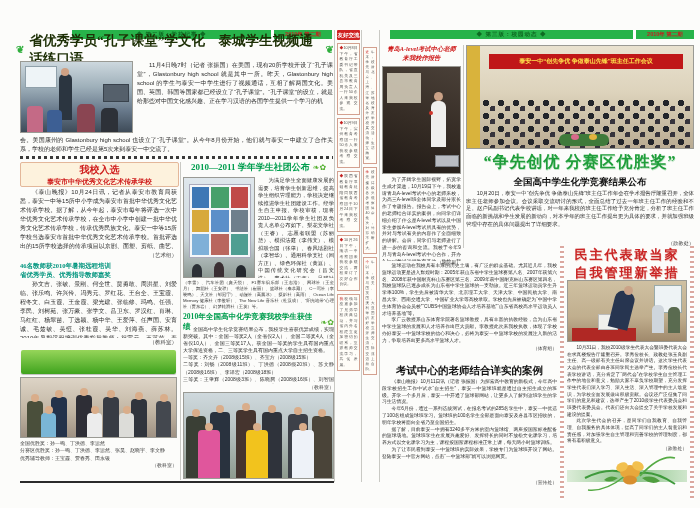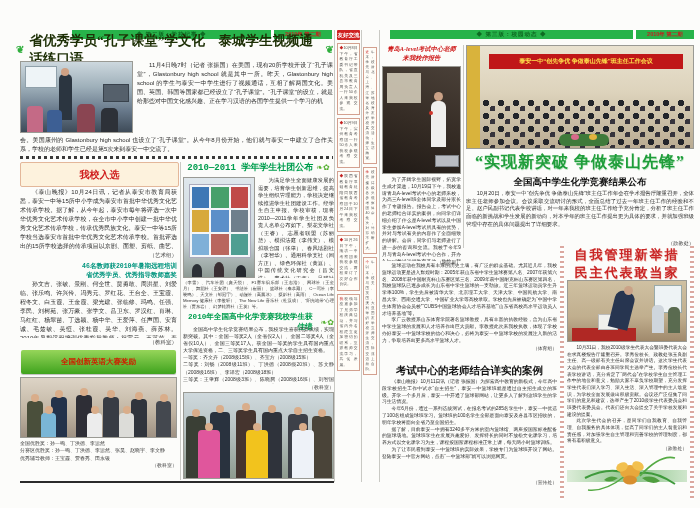--- a/index.html
+++ b/index.html
@@ -16,21 +16,21 @@
   .ebar .seg-main{flex:1;background:#27b34a;display:flex;align-items:center;justify-content:center;}
   .ebar .seg-main span{font-size:5.5px;font-weight:bold;color:#0e6b22;letter-spacing:1px;}
   .ebar .gap{width:3px;background:#fff;}
   .ebar .seg-issue{width:58px;background:#27b34a;display:flex;align-items:center;justify-content:center;}
   .ebar .seg-issue span{font-size:5.5px;font-weight:bold;color:#c51f1f;}
   
   .headline{display:flex;align-items:center;justify-content:center;gap:5px;
             font-family:"Liberation Serif",serif;font-weight:bold;font-size:13.5px;color:#1d2f05;}
   .fleuron{color:#2fae3c;font-size:10px;line-height:1;}
   
-  .t-green{color:#009e4e;font-weight:bold;text-align:right;font-family:Liberation Mono, monospace;}
+  .t-green{color:#009e4e;font-weight:bold;text-align:left;font-family:Liberation Serif, serif;}
   .t-red{color:#cf1d1d;font-weight:bold;text-align:center;font-family:"Liberation Serif",serif;}
   .boxed-red{background:#fdf2dd;border:1px solid #e3b79a;border-radius:2px;
              display:flex;flex-direction:column;justify-content:center;}
   .green-box{background:linear-gradient(180deg,#96d55a,#3fa31e);border-radius:2px;
              display:flex;flex-direction:column;justify-content:center;box-shadow:0 1px 1px rgba(0,0,0,.25);}
   .vine{color:#54b030;font-size:8px;}
   .dotsep{background:repeating-linear-gradient(90deg,#3a3a3a 0 3px,transparent 3px 6px);height:3px;}
   
   .photo{overflow:hidden;border:1px solid #9a9a94;box-sizing:border-box;}
   .person{position:absolute;border-radius:4px 4px 0 0;}
@@ -79,33 +79,33 @@
     <div class="abs" style="left:26px;bottom:0;width:15px;height:22px;background:#3d5f94;border-radius:4px 4px 0 0;"></div>
     <div class="abs" style="left:56px;bottom:0;width:18px;height:28px;background:#8a4552;border-radius:5px 5px 0 0;"></div>
     <div class="abs" style="left:80px;bottom:0;width:17px;height:24px;background:#2d3138;border-radius:5px 5px 0 0;"></div>
   </div>
   <div class="abs bt ind" style="left:137px;top:61px;width:196px;height:73px;">11月4日晚7时（记者 张振国）在美国，现有20所学校开设了“孔子课堂”，Glastonbury high school 就是其中一所。昨天，Glastonbury high school 的学生与泰安一中学生进行了视频通话，互相了解两国文化。美国、英国、韩国等国家都已经设立了“孔子课堂”。“孔子课堂”的设立，就是给那些对中国文化感兴趣、正在学习汉语的各国学生提供一个学习的机</div>
   <div class="abs bt" style="left:20px;top:136px;width:313px;height:18px;">会。美国康州的 Glastonbury high school 也设立了“孔子课堂”。从今年8月份开始，他们就与泰安一中建立了合作关系，学校的老师和学生已经是第5次来到泰安一中交流了。</div>
   <div class="abs dotsep" style="left:20px;top:156px;width:313px;"></div>
 
   <div class="abs boxed-red" style="left:20px;top:162px;width:157px;height:23px;">
     <div class="t-red" style="font-size:10px;">我校入选</div>
+    <div class="t-red" style="font-size:7px;">泰安市中华优秀文化艺术传承学校</div>
   </div>
   <div class="abs bt ind" style="left:20px;top:188px;width:157px;height:64px;">《泰山晚报》10月24日讯，记者从泰安市教育局获悉，泰安一中等15所中小学成为泰安市首批中华优秀文化艺术传承学校。据了解，从今年起，泰安市每年将评选一次中华优秀文化艺术传承学校，在全市中小学中创建一批中华优秀文化艺术传承学校，传承优秀民族文化。泰安一中等15所学校当选泰安市首批中华优秀文化艺术传承学校。首批评选出的15所学校选择的传承项目以京剧、面塑、剪纸、曲艺、民间美术和传统手工技艺等中华优秀文化艺术为主。</div>
   <div class="abs sign" style="left:20px;top:252px;width:157px;">（艺术组）</div>
 
   <div class="abs" style="left:20px;top:262px;width:157px;">
     <div class="t-green" style="font-size:6.5px;color:#00957e;">46名教师获2010年暑期远程培训</div>
     <div class="t-green" style="font-size:6.5px;color:#00957e;">省优秀学员、优秀指导教师嘉奖</div>
   </div>
   <div class="abs bt ind" style="left:20px;top:280px;width:157px;height:58px;">孙文吉、张敏、景刚、何全世、贾勇敢、周洪星、刘爱临、张乐鸣、许兴伶、冯秀元、罗红花、王台全、王宝霞、程冬文、白玉霞、王金霞、梁光建、张临修、玛鸣、任强、李民、刘树苑、张万豪、张学文、吕卫东、罗汉红、肖琳、马红红、杨翠苗、丁选颖、杨中华、王爱萍、任声国、安育诚、毛楚敏、吴恒、张桂霞、吴华、刘海燕、薛苏林。2010年暑期远程培训优秀指导教师：祝宝元、王英苗、泰红军、张洪韵、冯华丽。</div>
   <div class="abs sign" style="left:20px;top:339px;width:157px;">（教科室）</div>
 
   <div class="abs green-box" style="left:21px;top:350px;width:155px;height:24px;">
-    <div class="t-red" style="font-size:7.5px;color:#cc2200;">全国创新英语大赛奖励</div>
   </div>
 
   <div class="abs photo" style="left:20px;top:377px;width:157px;height:61px;background:linear-gradient(180deg,#ddd4c6 0%,#c2b6a4 55%,#9e9183 100%);">
     <div class="person" style="left:6px;bottom:0;width:16px;height:36px;background:#4a4f3b;"></div>
     <div class="person" style="left:30px;bottom:0;width:16px;height:40px;background:#23324a;"></div>
     <div class="person" style="left:55px;bottom:0;width:16px;height:42px;background:#2e2e36;"></div>
     <div class="person" style="left:82px;bottom:0;width:16px;height:40px;background:#383c44;"></div>
     <div class="person" style="left:110px;bottom:0;width:16px;height:38px;background:#30343c;"></div>
     <div class="person" style="left:135px;bottom:0;width:15px;height:36px;background:#44484f;"></div>
     <div class="person" style="left:20px;bottom:0;width:15px;height:24px;background:#7ab6d6;"></div>
@@ -217,21 +217,21 @@
     <div class="abs" style="left:0;top:0;width:13px;height:104px;background:#d9b33c;"></div>
     <div class="abs" style="left:22px;top:8px;width:194px;height:15px;background:#c01718;display:flex;align-items:center;justify-content:center;">
       <span style="color:#ffe34d;font-size:6px;font-weight:bold;white-space:nowrap;">泰安一中“创先争优 争做泰山先锋”班主任工作会议</span>
     </div>
     <div class="abs" style="left:13px;top:52px;width:215px;height:52px;background-image:radial-gradient(circle 3.2px at 6px 5px,#23252b 97%,transparent),radial-gradient(circle 3.2px at 13px 11px,#36333c 97%,transparent);background-size:15px 13px;"></div>
     <div class="abs" style="left:92px;bottom:2px;width:50px;height:12px;border-radius:6px;background:#3f7a3a;"></div>
     <div class="abs" style="left:104px;bottom:8px;width:8px;height:6px;border-radius:50%;background:#d86a8a;"></div>
     <div class="abs" style="left:122px;bottom:8px;width:8px;height:6px;border-radius:50%;background:#e3b33f;"></div>
   </div>
 
-  <div class="abs brush" style="left:466px;top:152px;width:228px;font-size:16px;">“实现新突破 争做泰山先锋”</div>
+  <div class="abs brush" style="left:466px;top:152px;width:228px;font-size:16px;">“争先创优 分赛区优胜奖”</div>
   <div class="abs" style="left:466px;top:176px;width:228px;font-size:9.5px;font-weight:bold;text-align:center;color:#111;font-family:'Liberation Serif',serif;">全国高中学生化学竞赛结果公布</div>
   <div class="abs bt ind" style="left:466px;top:190px;width:228px;height:50px;font-size:5.4px;line-height:1.42;">10月20日，泰安一中“创先争优 争做泰山先锋”班主任工作年会在学术报告厅隆重召开，全体班主任老师参加会议。会议采取交流研讨的形式，全面总结了过去一年班主任工作的经验和不足。赵户民副书记代表学校讲话，对一年来我校的班主任工作给予充分肯定，分析了班主任工作面临的新挑战和学生发展的新动向，对本学年的班主任工作提出更为具体的要求，并就加强班级管理中存在的具体问题提出了详细要求。</div>
   <div class="abs sign" style="left:466px;top:240px;width:228px;font-size:5.2px;">（政教处）</div>
 
   <div class="abs" style="left:382px;top:263px;width:175px;height:98px;overflow:hidden;">
     <div class="bt ind" style="font-size:4.8px;line-height:1.42;">篮球运动在我校具有丰厚的历史土壤，有广泛的群众基础。尤其近几年，我校篮球运动更是进入辉煌时期：2005年获山东省中学生篮球赛第八名、2007年获第六名、2008年获中国耐克杯山东赛区第三名、2009年获中国耐克杯山东赛区第四名，我校篮球队已逐步成长为山东省中学生篮球的一支劲旅。近三年篮球运动员学生升学率100%，学生先后被清华大学、北京理工大学、天津大学、中国民航大学、南昌大学、西南交通大学、中国矿业大学等高校录取。学校也先后被确定为“中国中学生体育协会会员校”“CUBS中国篮球协会人才培养基地”“山东省高校高水平运动员人才培养基地”等。</div>
     <div class="bt ind" style="font-size:4.8px;line-height:1.42;">李广云教授系山东体育学院著名篮球教授，具有丰富的执教经验，曾为山东省中学生篮球的发展和人才培养作出巨大贡献。李教授此次来我校执教，体现了学校办好泰安一中篮球学校的信心和决心，必将为泰安一中篮球学校的发展注入新的活力，争取培养出更多高水平篮球人才。</div>
     <div class="sign" style="font-size:4.8px;">（体育组）</div>
   </div>
 
@@ -240,22 +240,22 @@
     <div class="bt ind" style="font-size:4.8px;line-height:1.42;">《泰山晚报》10月11日讯（记者 张振国）为探索高中教育的新模式，今年高中段学校招生工作中试水“自主招生”，泰安一中篮球班就是通过自主招生成立的班级。开学一个多月后，泰安一中开通了篮球部网站，让更多人了解到这班学生的学习生活情况。</div>
     <div class="bt ind" style="font-size:4.8px;line-height:1.42;">今年6月份，通过一系列选拔测试，在报名考试的285名学生中，泰安一中优选了100名组成篮球班学习。篮球班的100名学生全部是面向泰安及各县市区招收的，明年学校将面向全省乃至全国招生。</div>
     <div class="bt ind" style="font-size:4.8px;line-height:1.42;">据了解，目前泰安一中拥有3240多平方米的室内篮球馆、两座按国家标准配备的篮球场地。篮球班学生在发展兴趣爱好、发挥特长的同时不放松文化课学习，培养方式以文化课学习为主，课程按国家课程标准正常上课，每天两小时篮球训练。</div>
     <div class="bt ind" style="font-size:4.8px;line-height:1.42;">为了让市民看到泰安一中篮球班的实际效果，学校专门为篮球班开设了网站。登陆泰安一中官方网站，点击“一中篮球部”就可以浏览网页。</div>
   </div>
   <div class="abs sign" style="left:382px;top:479px;width:175px;font-size:4.8px;">（宣传处）</div>
 
   <div class="abs deco-chain" style="left:560px;top:246px;width:4px;height:254px;"></div>
   <div class="abs deco-chain" style="left:690px;top:246px;width:4px;height:254px;"></div>
   <div class="abs" style="left:567px;top:246px;width:120px;">
+    <div class="callig" style="font-size:13px;">民主代表敢当家</div>
     <div class="callig" style="font-size:13px;">自我管理新举措</div>
-    <div class="callig" style="font-size:13px;">民主代表敢当家</div>
   </div>
   <div class="abs photo" style="left:567px;top:280px;width:120px;height:62px;background:linear-gradient(180deg,#cfc0a2 0%,#c0ae8e 60%,#a08a6c 100%);">
     <div class="abs" style="right:4px;top:4px;width:26px;height:26px;background:#eef3f5;border:1px solid #9aa;"></div>
     <div class="abs" style="left:4px;bottom:0;width:64px;height:13px;background:#b02824;"></div>
     <div class="abs" style="left:30px;bottom:11px;width:18px;height:14px;background:#f0f0ec;border:1px solid #bbb;"></div>
     <div class="abs" style="left:44px;bottom:12px;width:20px;height:38px;background:#273550;border-radius:8px 8px 0 0;transform:rotate(14deg);"></div>
     <div class="abs" style="left:56px;bottom:46px;width:9px;height:9px;border-radius:50%;background:#caa287;"></div>
     <div class="abs" style="left:84px;bottom:8px;width:12px;height:28px;background:#cfd6dd;border-radius:5px 5px 0 0;"></div>
     <div class="abs" style="left:100px;bottom:8px;width:12px;height:26px;background:#5a6b50;border-radius:5px 5px 0 0;"></div>
   </div>

